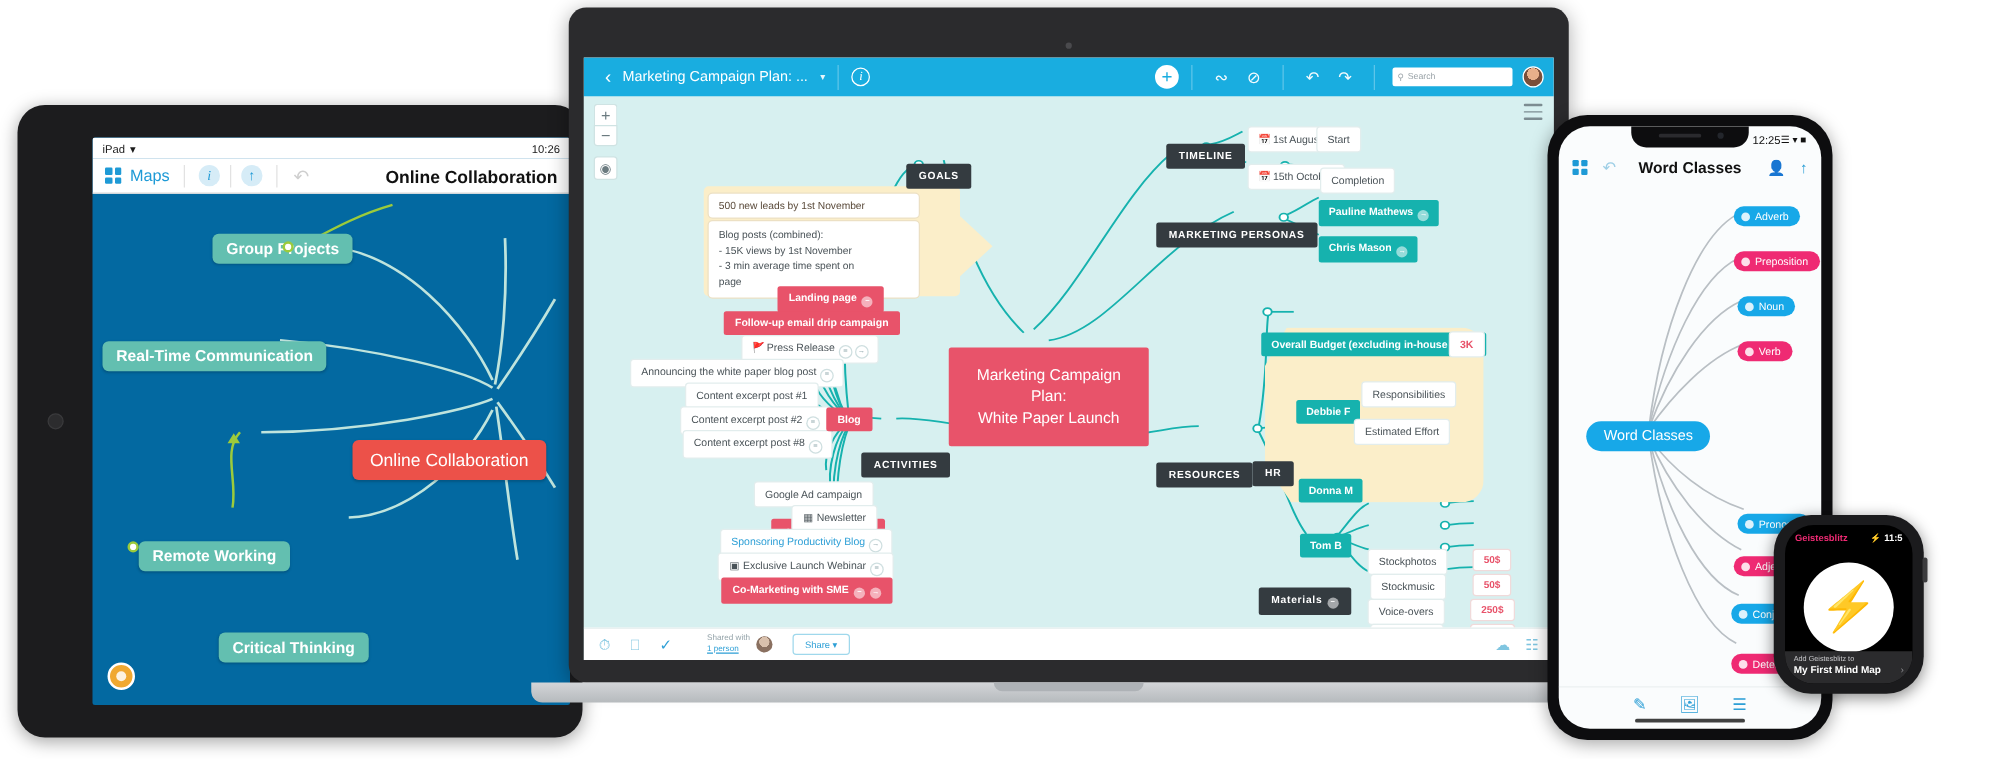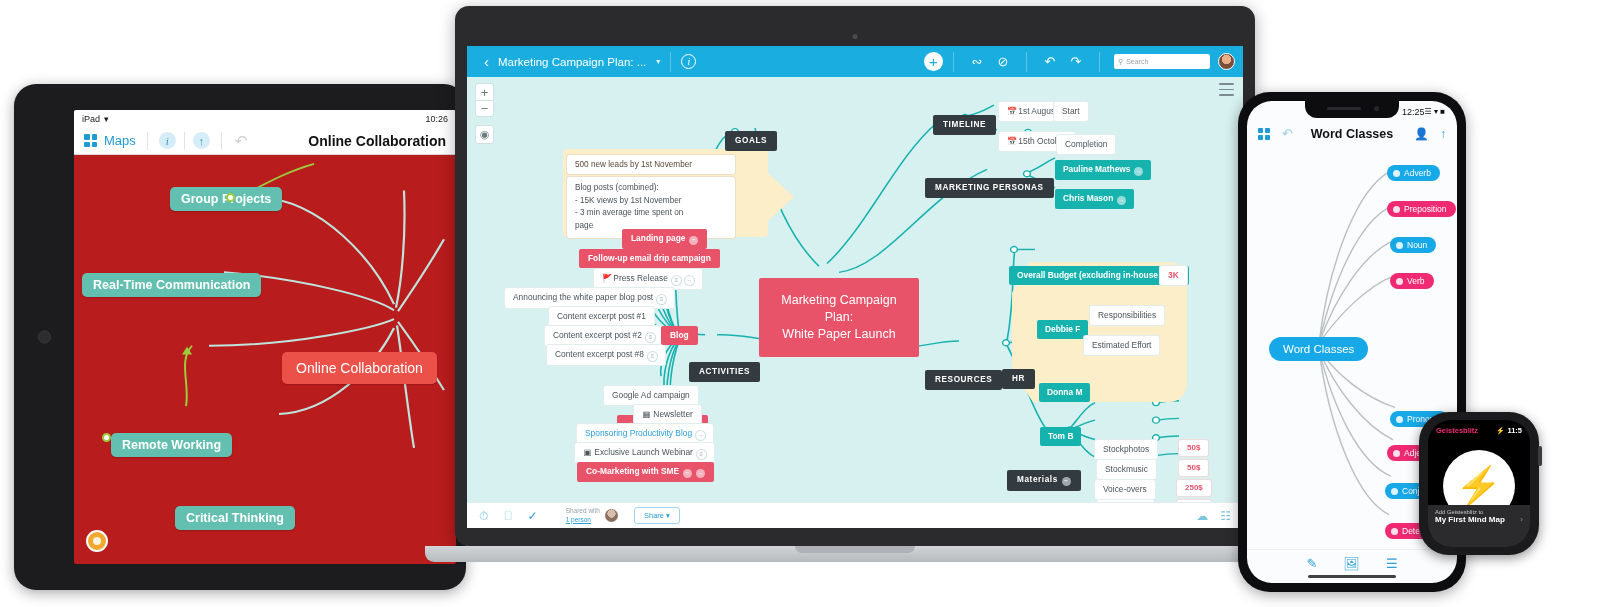--- a/index.html
+++ b/index.html
@@ -17,21 +17,21 @@
     background:#1c1c1e; border-radius:22px 22px 22px 22px;
     box-shadow:0 3px 14px rgba(0,0,0,.35);
     padding:26px 10px 26px 60px;
   }
   .ipad-home {
     position:absolute; left:24px; top:50%; transform:translateY(-50%);
     width:13px; height:13px; border-radius:50%; background:#2c2c2e;
     border:1px solid #3a3a3c;
   }
   .ipad-screen {
-    width:100%; height:100%; background:#b91c1c; overflow:hidden;
+    width:100%; height:100%; background:#0369a1; overflow:hidden;
     border-radius:2px; position:relative;
   }
   .ipad-status {
     height:17px; background:#fff; display:flex; align-items:center;
     justify-content:space-between; padding:0 8px;
     font-size:9px; color:#1a1a1a;
   }
   .ipad-status .left { display:flex; align-items:center; gap:4px; }
   .ipad-nav {
     height:28px; background:#fff; display:flex; align-items:center;
@@ -290,21 +290,21 @@
   .w-time { color:#fff; font-weight:700; display:flex; align-items:center; gap:2px;}
   .w-time .bolt { color:#5ee05e; font-size:7px; }
   .w-circle {
     position:absolute; left:50%; top:52%; transform:translate(-50%,-50%);
     width:72px; height:72px; border-radius:50%; background:#fff;
     display:flex; align-items:center; justify-content:center;
   }
   .w-bolt { font-size:38px; color:#ef2a73; line-height:1; }
   .w-bottom {
     position:absolute; left:0; right:0; bottom:0; background:#2b2b2d;
-    padding:4px 7px 23px; display:flex; align-items:flex-end; justify-content:space-between;
+    padding:4px 7px 7px; display:flex; align-items:flex-end; justify-content:space-between;
   }
   .w-b-txt .l1 { font-size:5.8px; color:#c9c9cc; }
   .w-b-txt .l2 { font-size:8px; color:#fff; font-weight:700; }
   .w-chev { color:#8e8e93; font-size:8px; }
 </style>
 </head>
 <body>
 
 <div class="stage">
 

